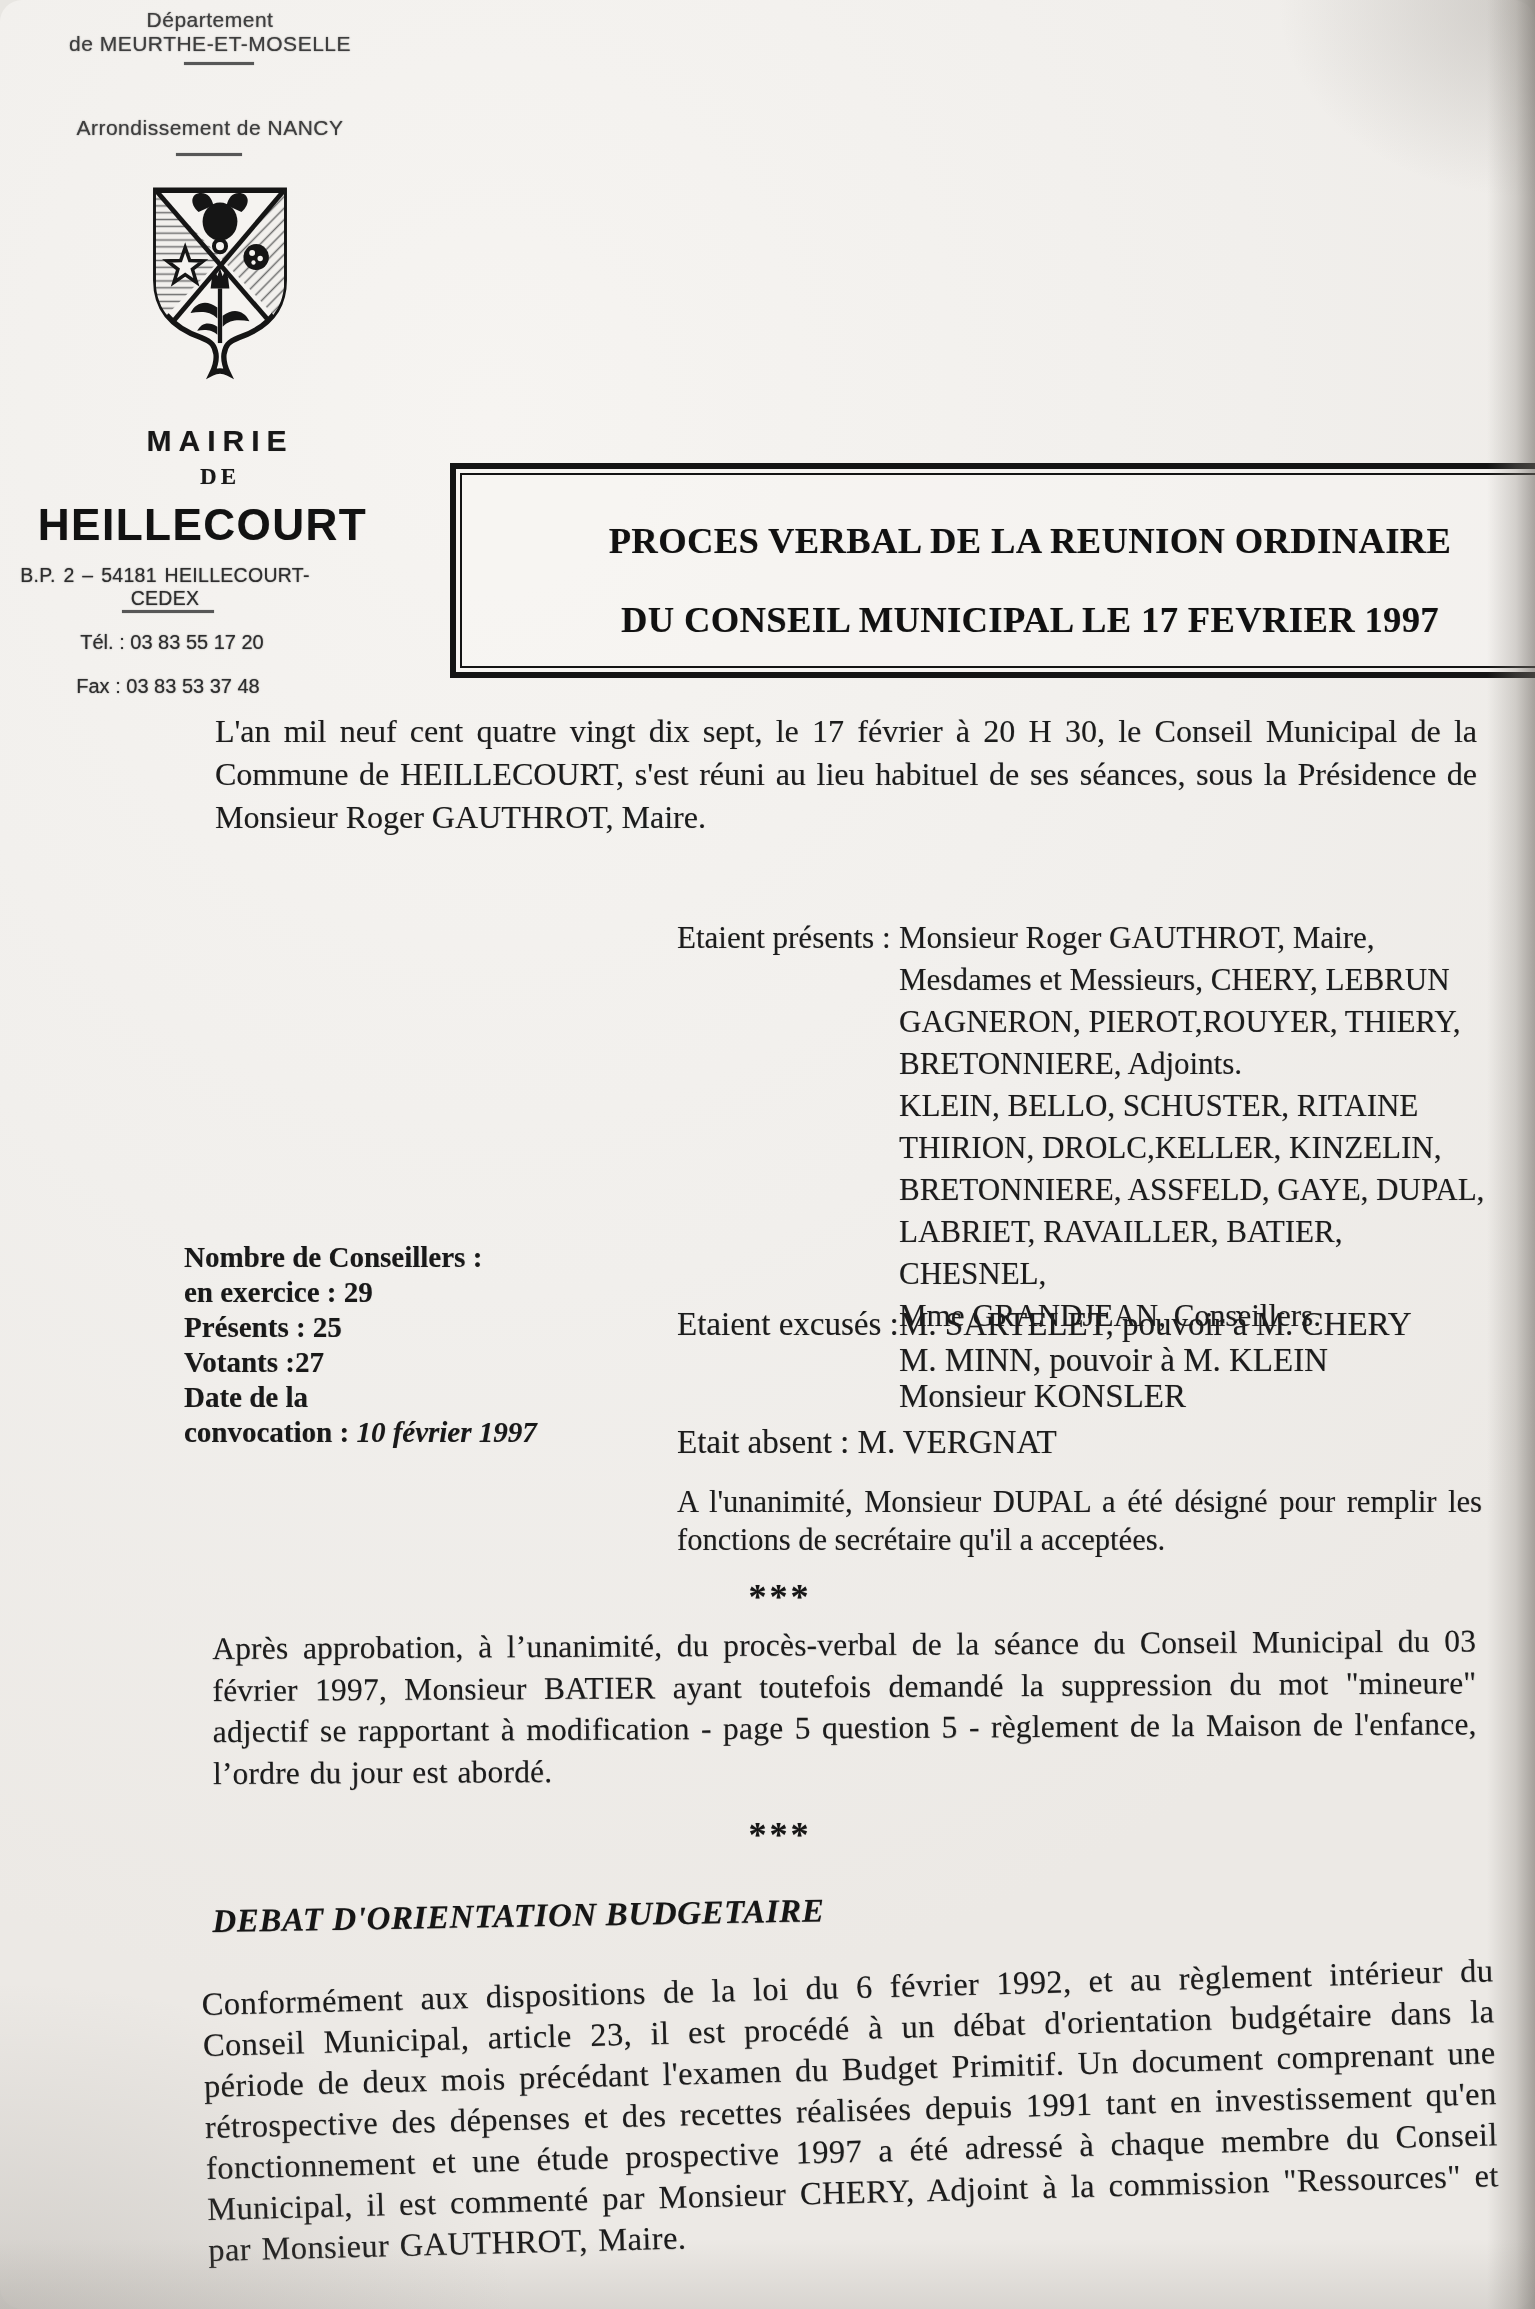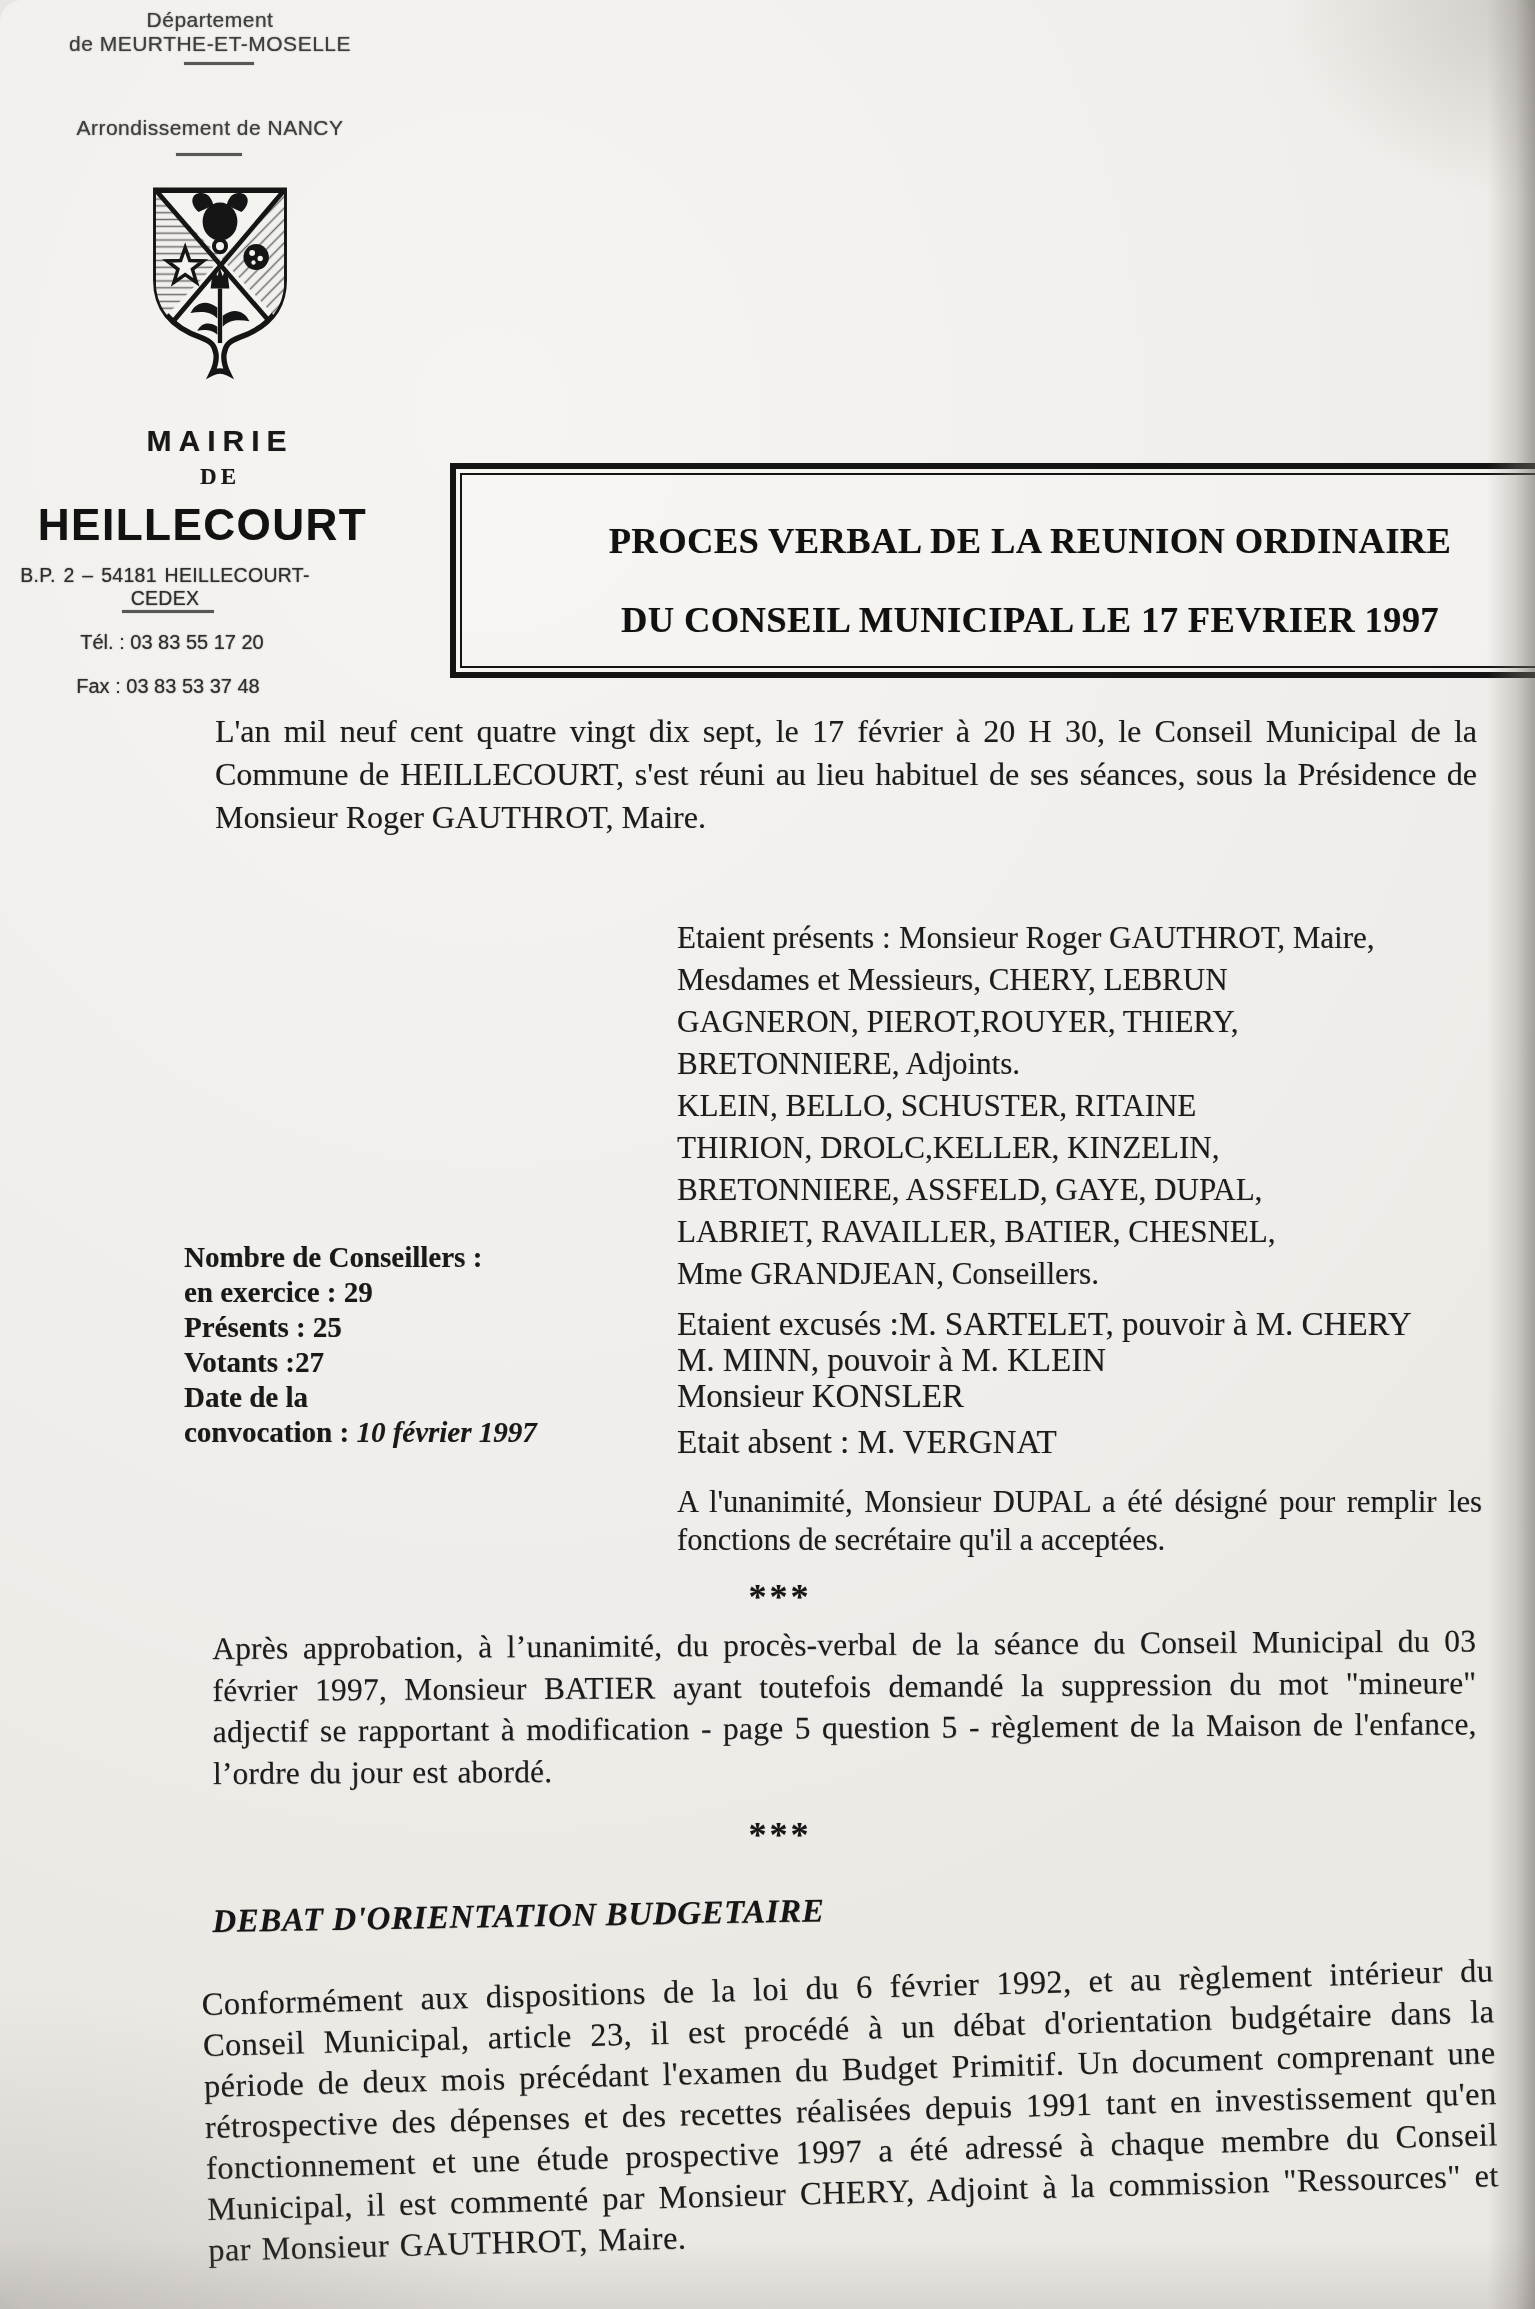--- a/index.html
+++ b/index.html
@@ -41,21 +41,21 @@
   .tbox{left:450px;top:463px;width:1160px;height:215px;border:6px solid #141414;box-sizing:border-box;background:rgba(250,248,246,0.4);padding-left:36px;}
   .tbox-inner{position:absolute;inset:4px;border:2px solid #141414;}
   .tbox-text{position:absolute;left:0;right:0;top:26px;}
   .tline{font-size:36.5px;font-weight:bold;line-height:79px;letter-spacing:0.4px;text-align:center;color:#111;}
 
   
   .intro{left:215px;top:710px;width:1262px;font-size:32px;line-height:43px;}
 
   .presents{left:677px;top:917px;width:815px;font-size:31px;line-height:42px;}
   .hang-label{display:inline-block;width:222px;}
-  .hang-cont{}
+  .hang-cont{margin-left:222px;}
 
   .counters{left:172px;top:1240px;width:360px;font-size:29px;line-height:35px;font-weight:bold;color:#191919;margin-left:12px;}
   .counters .it{font-style:italic;font-weight:bold;}
 
   .excuses{left:677px;top:1306px;width:815px;font-size:33px;line-height:36px;}
   .absent{margin-top:10px;}
 
   .secretary{left:677px;top:1483px;width:805px;font-size:30.5px;line-height:38px;}
 
   .sep{left:650px;width:260px;text-align:center;font-size:36px;font-weight:bold;letter-spacing:3px;color:#161616;}

